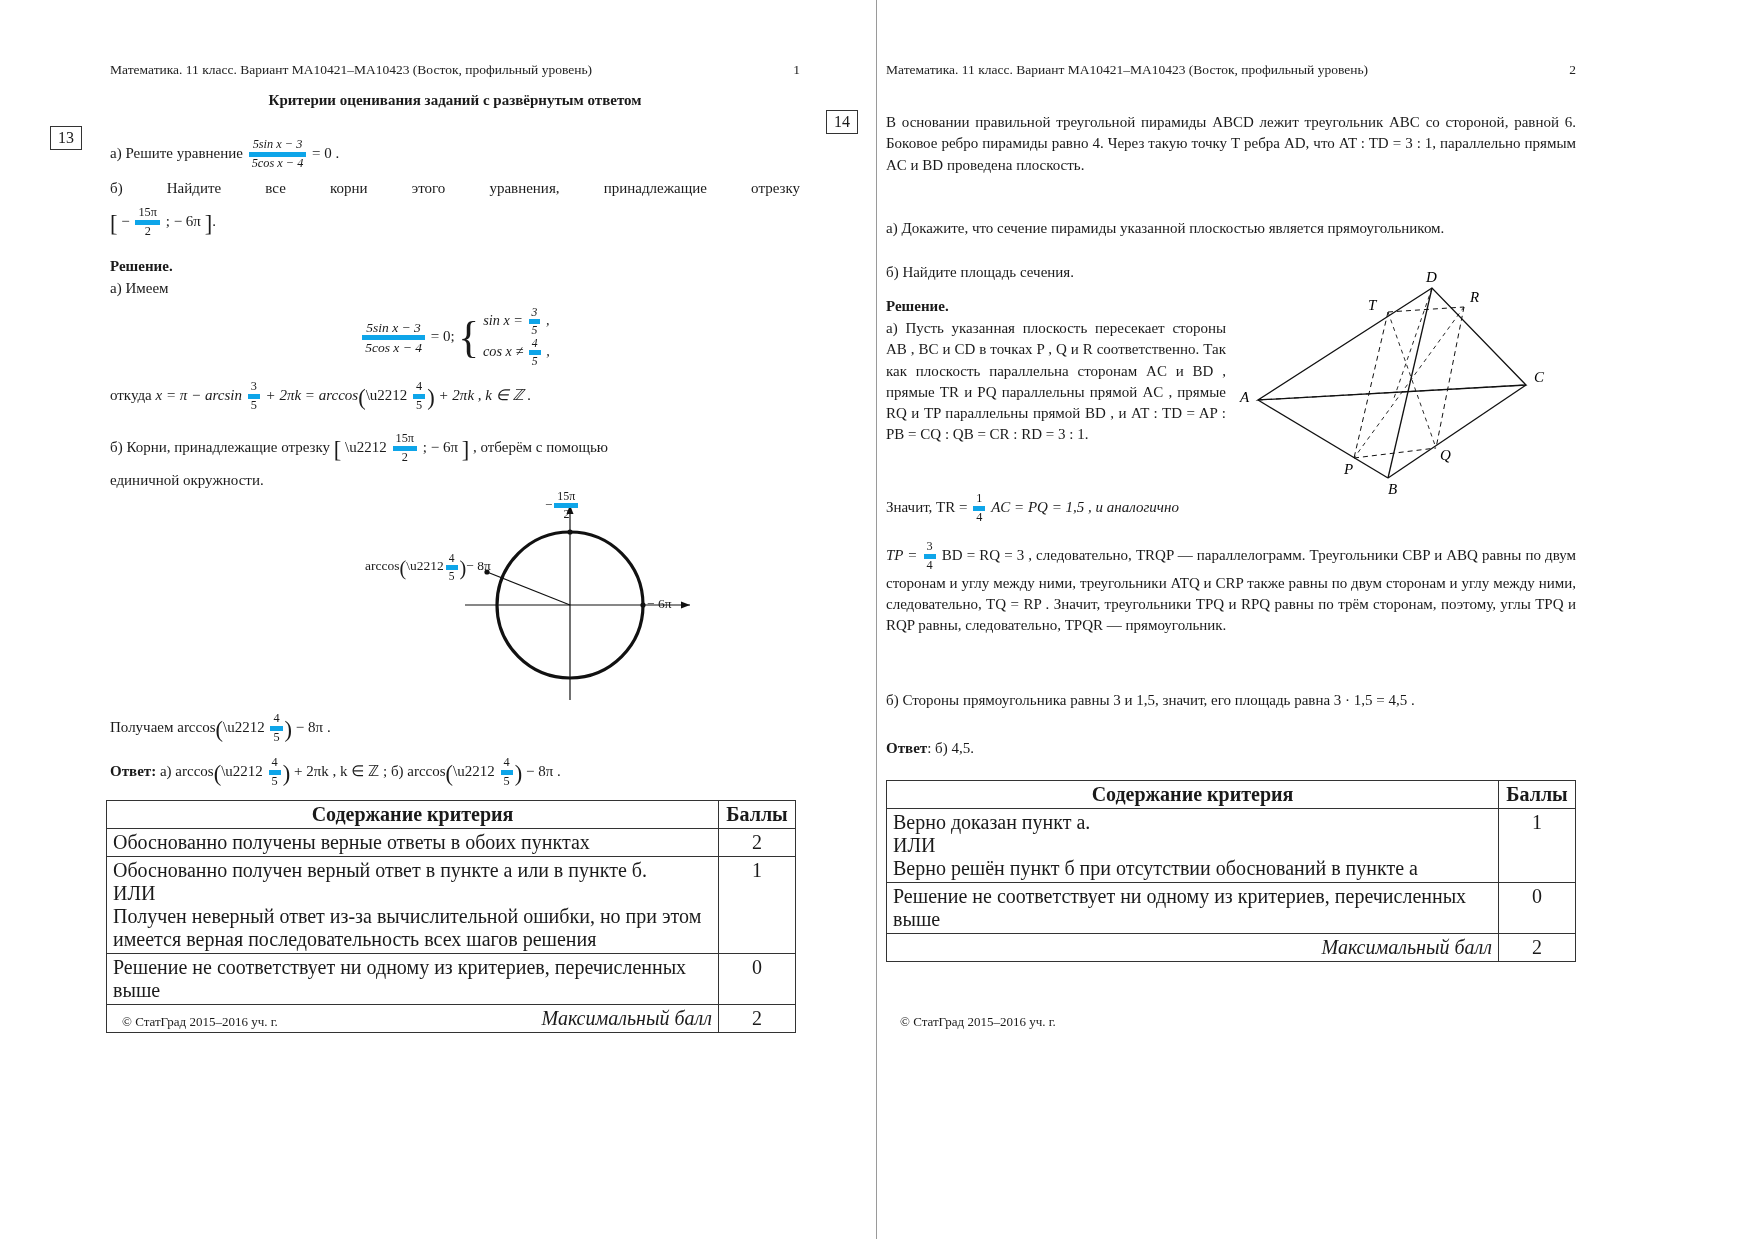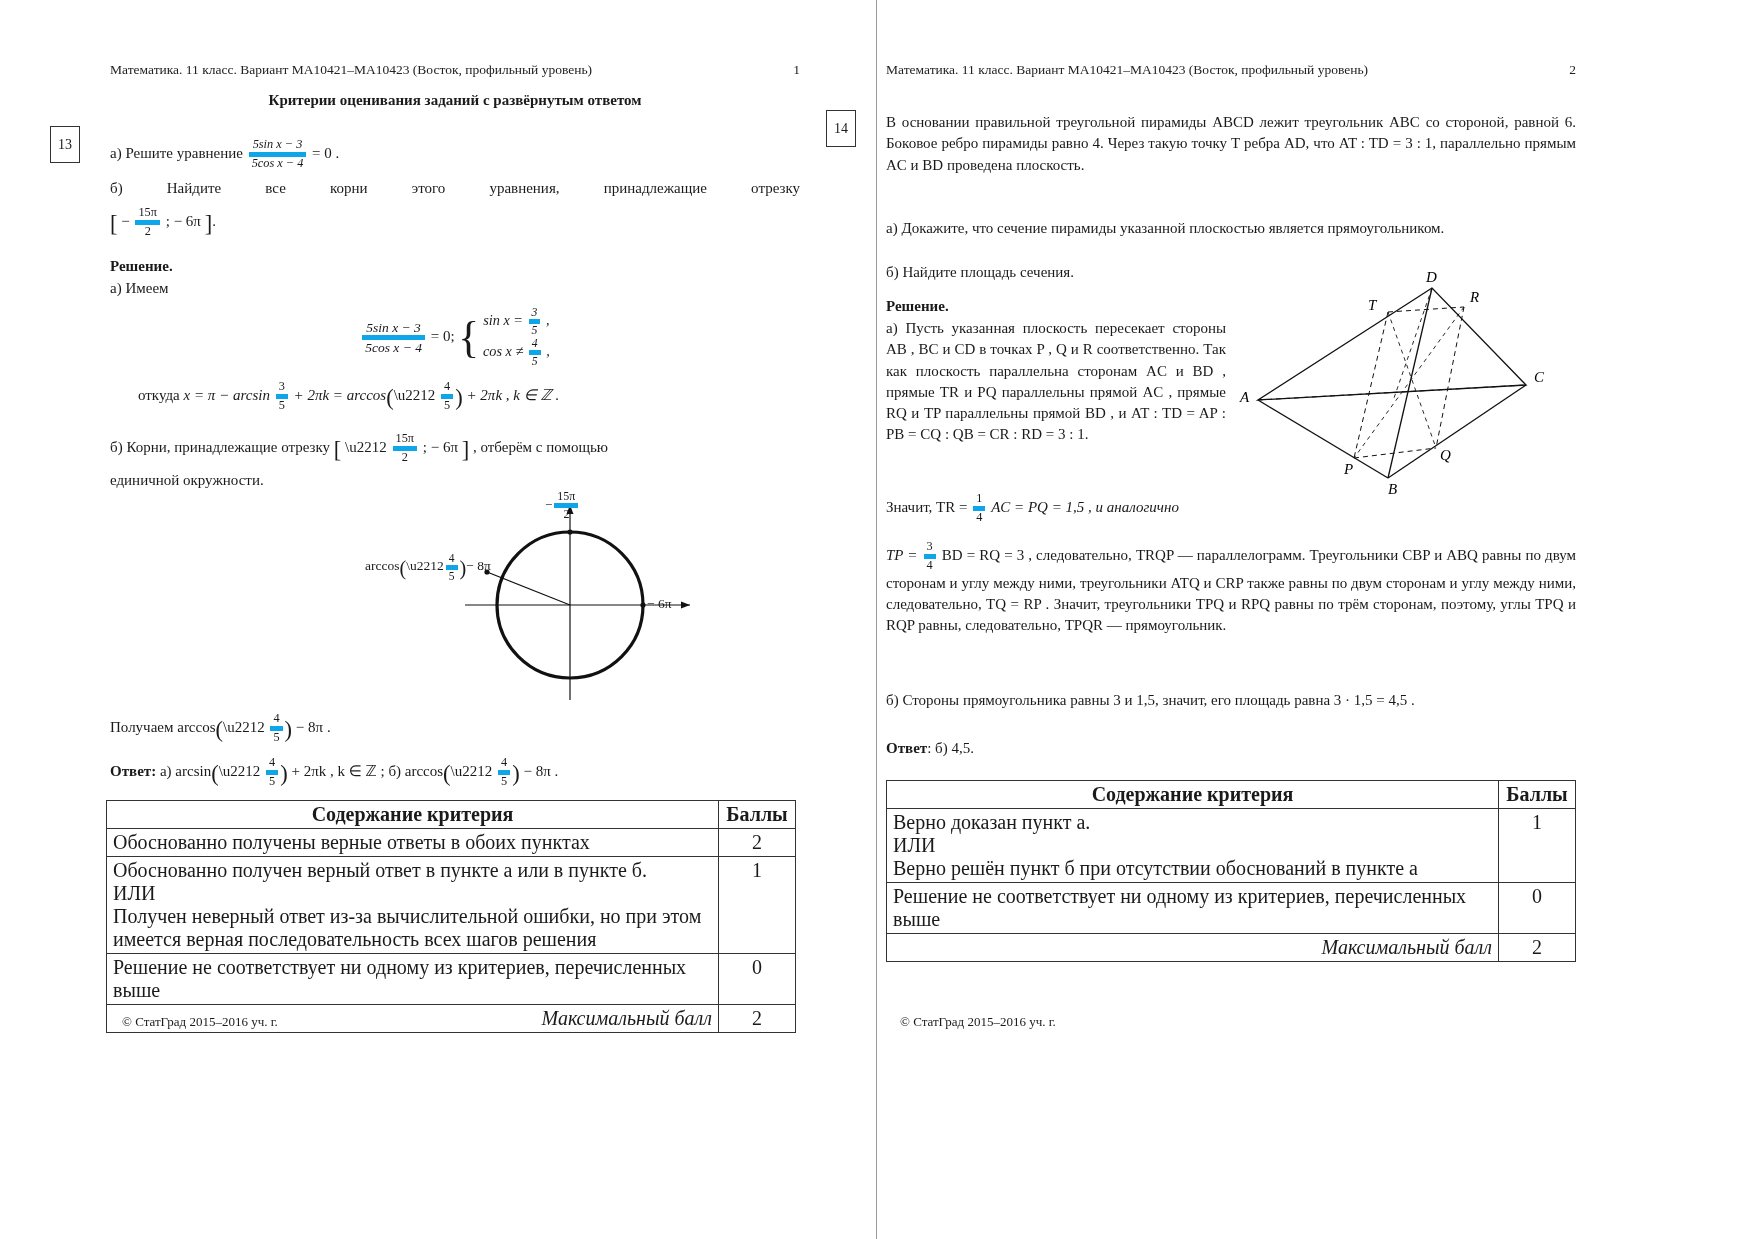--- a/index.html
+++ b/index.html
@@ -30,22 +30,22 @@
   .title-main{
     text-align:center;
     font-weight:bold;
     font-size:15px;
     margin-top:10px;
     font-family:Liberation Serif, serif;
   }
   .qbox{
     border:1px solid #333;
     display:inline-block;
-    padding:10px 7px;
-    font-size:14px;
+    padding:2px 7px;
+    font-size:16px;
     font-weight:normal;
     line-height:1.1;
   }
   .body-text{
     font-size:15px;
     line-height:1.42;
     text-align:justify;
   }
   .bold{font-weight:bold;}
   .formula{font-style:italic;}
@@ -152,21 +152,21 @@
           <span>cos x ≠</span>
           <span class="frac">
             <span class="num">4</span>
             <span class="den">5</span>
           </span>
           <span>,</span>
         </span>
       </span>
     </div>
 
-    <div class="inner body-text" style="left:110px;top:380px;width:690px;margin-left:28px;">
+    <div class="inner body-text" style="left:110px;top:380px;width:690px;">
       <span>откуда</span>
       <span class="formula">x = π − arcsin</span>
       <span class="frac">
         <span class="num">3</span>
         <span class="den">5</span>
       </span>
       <span class="formula">+ 2πk = arccos</span><span class="big-paren">(</span><span>\u2212</span>
       <span class="frac">
         <span class="num">4</span>
         <span class="den">5</span>
@@ -219,21 +219,21 @@
       <span>Получаем arccos</span><span class="big-paren">(</span><span>\u2212</span>
       <span class="frac">
         <span class="num">4</span>
         <span class="den">5</span>
       </span><span class="big-paren">)</span>
       <span>− 8π .</span>
     </div>
 
     <div class="inner body-text" style="left:110px;top:756px;">
       <span class="bold">Ответ:</span>
-      <span>а) arcsin</span><span class="big-paren">(</span><span>\u2212</span>
+      <span>а) arccos</span><span class="big-paren">(</span><span>\u2212</span>
       <span class="frac">
         <span class="num">4</span>
         <span class="den">5</span>
       </span><span class="big-paren">)</span>
       <span>+ 2πk , k ∈ ℤ ;</span>
       <span>б) arccos</span><span class="big-paren">(</span><span>\u2212</span>
       <span class="frac">
         <span class="num">4</span>
         <span class="den">5</span>
       </span><span class="big-paren">)</span>

